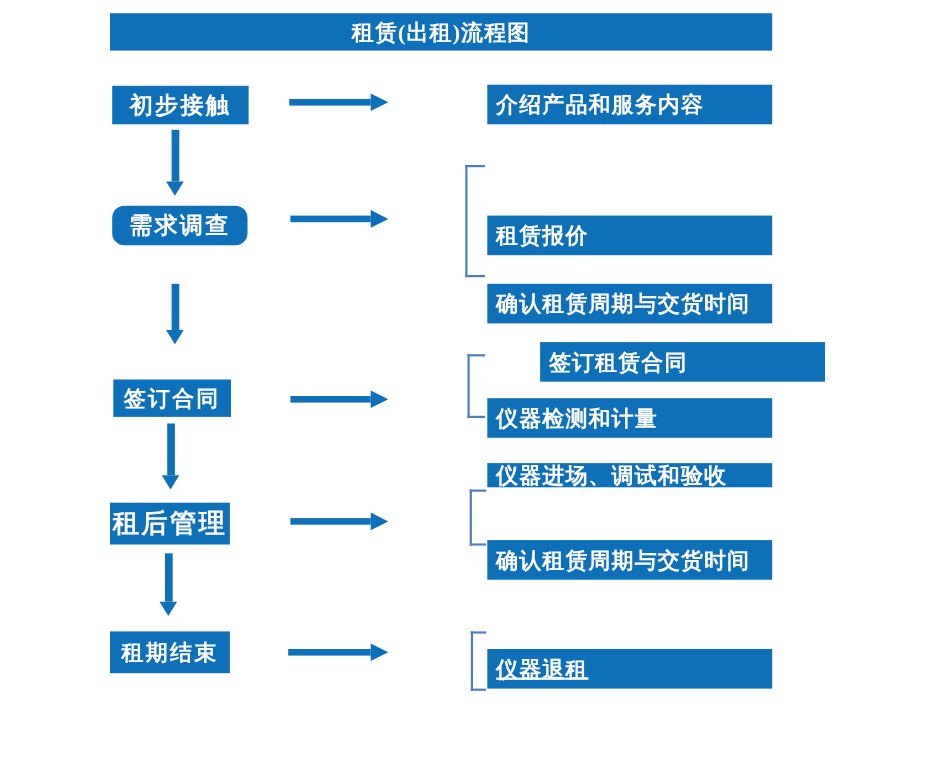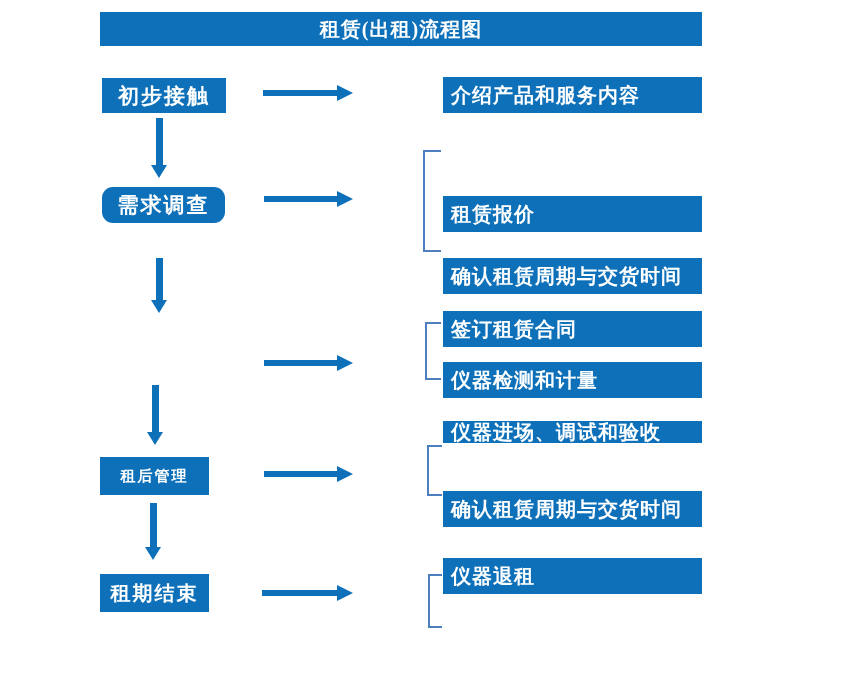--- a/index.html
+++ b/index.html
@@ -55,21 +55,22 @@
 <body>
 
 <div class="canvas">
 
   <div class="title-bar">
     <span>租赁(出租)流程图</span>
   </div>
 
   <div class="lbox" style="left:102px;top:78px;width:124px;height:35px;">初步接触</div>
   <div class="lbox" style="left:102px;top:187px;width:123px;height:36px;border-radius:11px;">需求调查</div>
-  <div class="lbox" style="left:100px;top:457px;width:109px;height:38px;font-size:15px;">租后管理</div>
+  <div class="lbox" style="left:103px;top:345px;width:107px;height:34px;font-size:20px;">签订合同</div>
+  <div class="lbox" style="left:100px;top:457px;width:109px;height:38px;font-size:24px;">租后管理</div>
   <div class="lbox" style="left:100px;top:574px;width:109px;height:38px;font-size:20px;">租期结束</div>
 
   <div class="va" style="left:151px;top:118px;height:60px;">
     <div class="va-shaft"></div>
     <div class="va-head"></div>
   </div>
   <div class="va" style="left:151px;top:258px;height:55px;">
     <div class="va-shaft"></div>
     <div class="va-head"></div>
   </div>
@@ -106,21 +107,21 @@
   <div class="bracket" style="left:423px;top:150px;width:18px;height:102px;"></div>
   <div class="bracket" style="left:425px;top:322px;width:16px;height:58px;"></div>
   <div class="bracket" style="left:427px;top:445px;width:15px;height:51px;"></div>
   <div class="bracket" style="left:428px;top:574px;width:14px;height:54px;"></div>
 
   <div class="rbox" style="top:77px;">介绍产品和服务内容</div>
 
   <div class="rbox" style="top:176px;margin-top:20px;">租赁报价</div>
   <div class="rbox" style="top:258px;">确认租赁周期与交货时间</div>
 
-  <div class="rbox" style="top:311px;">签订租赁合同</div>
+  <div class="rbox" style="top:311px;margin-left:48px;">签订租赁合同</div>
   <div class="rbox" style="top:362px;">仪器检测和计量</div>
 
   <div class="rbox" style="top:421px;height:22px;">仪器进场、调试和验收</div>
   <div class="rbox" style="top:491px;">确认租赁周期与交货时间</div>
 
-  <div class="rbox" style="top:558px;">仪器退租</div>
+  <div class="rbox" style="top:590px;text-decoration:underline;">仪器退租</div>
 
 </div>
 
 </body></html>

